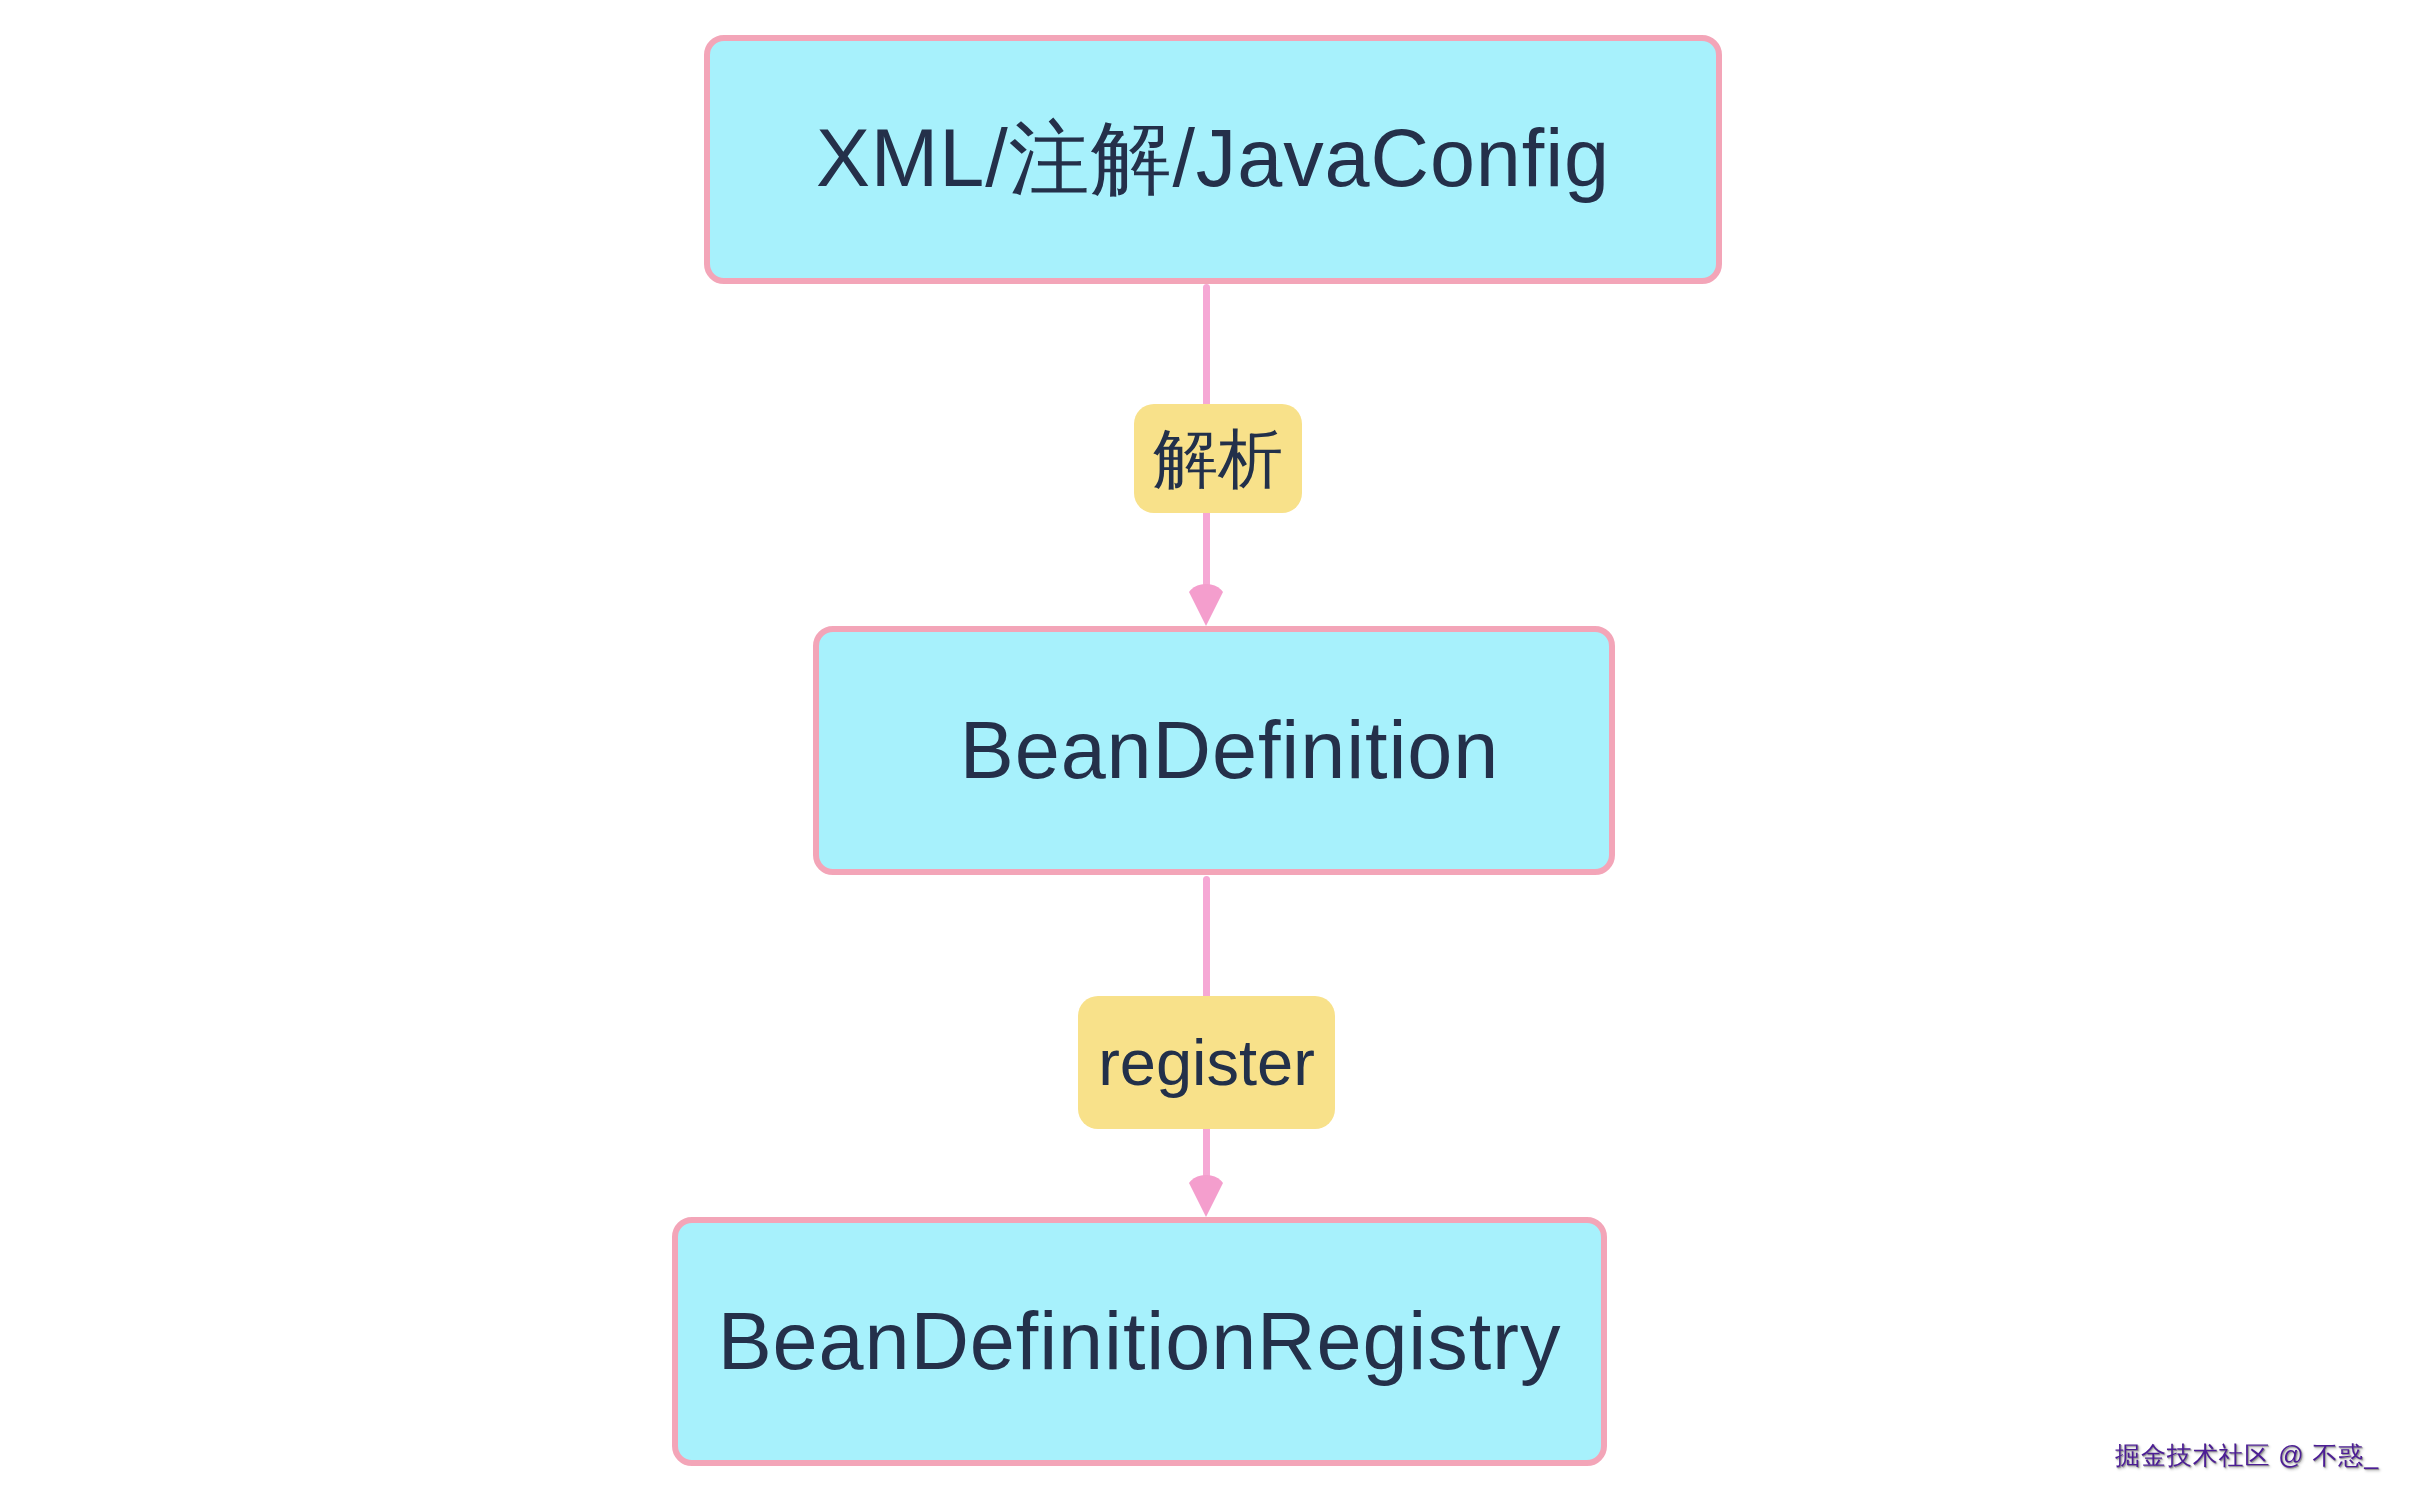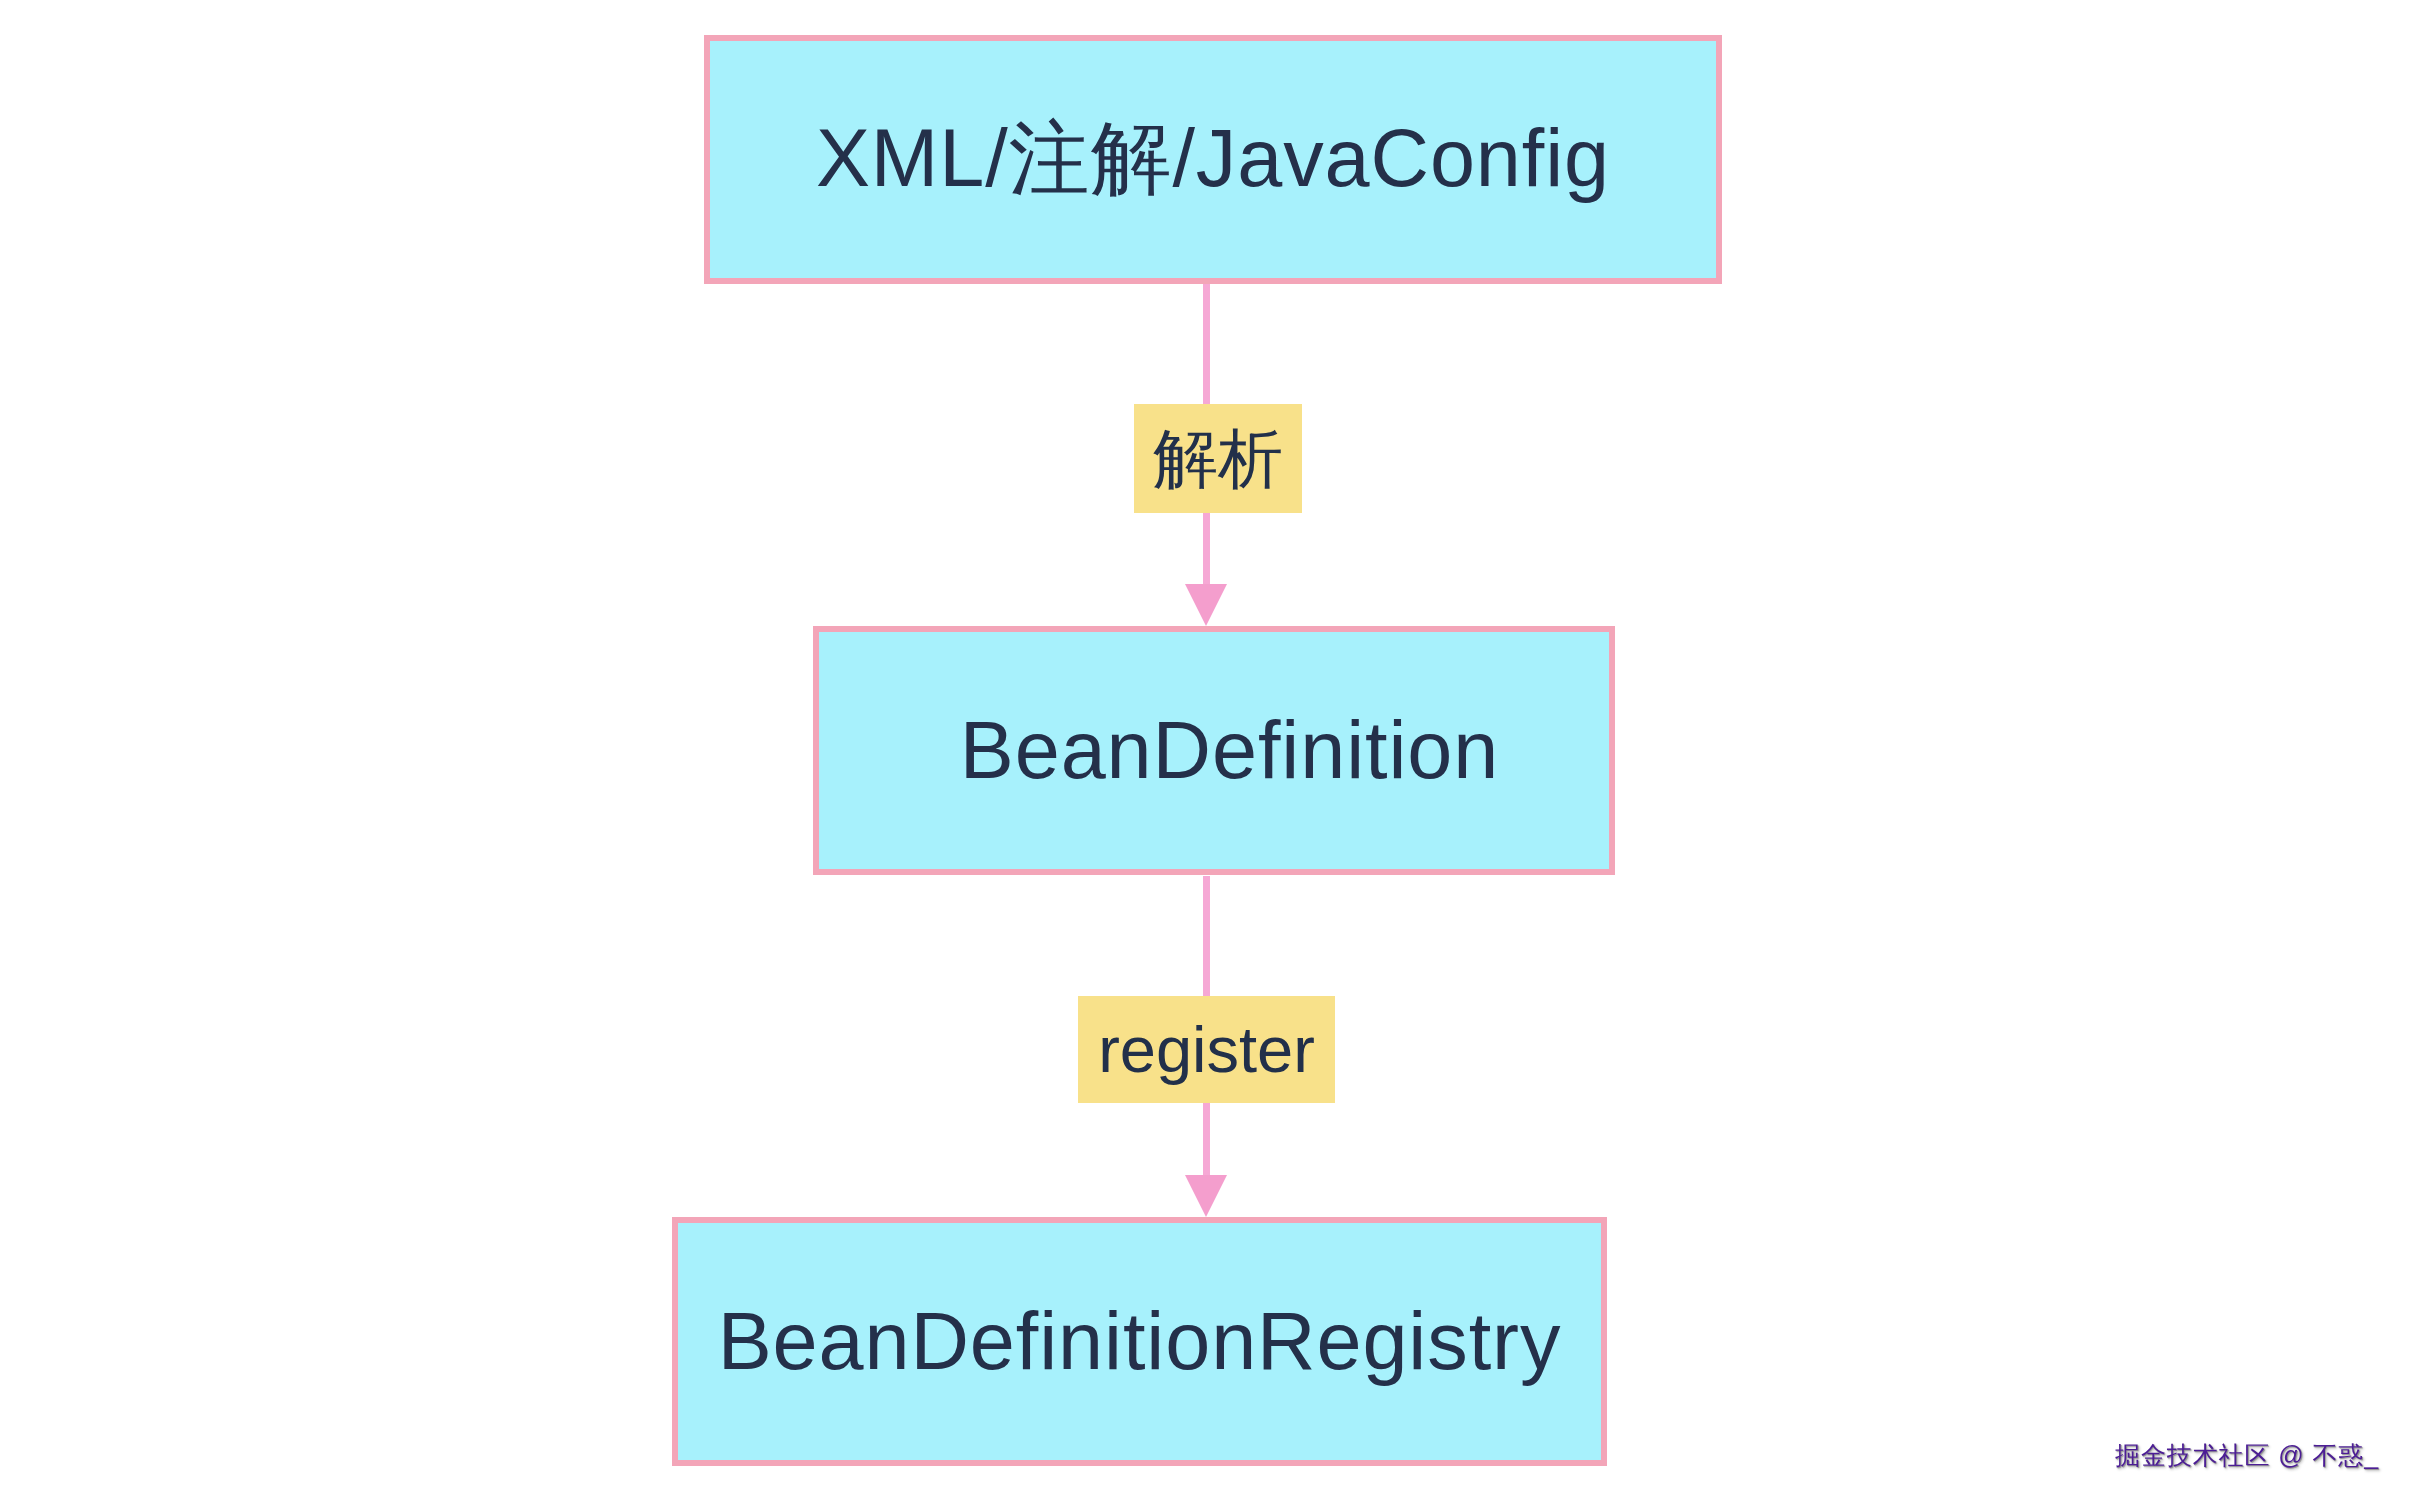--- a/index.html
+++ b/index.html
@@ -1,15 +1,15 @@
 <!DOCTYPE html>
 <html style="font-size:15px"><head>
 <meta charset="utf-8">
 <style>
-  * { margin: 0; padding: 0; box-sizing: border-box; }
+  * { margin: 0; padding: 0; box-sizing: border-box; border-radius: 20px; }
   body {
     font-family: "Liberation Sans", "DejaVu Sans", sans-serif;
     background: #ffffff;
   }
   .canvas {
     position: relative;
     width: 2413px;
     height: 1506px;
     background: #ffffff;
     overflow: hidden;
@@ -55,21 +55,21 @@
     position: absolute;
     background: #f8e18a;
     color: #22304a;
     display: flex;
     align-items: center;
     justify-content: center;
     white-space: nowrap;
     font-size: 65px;
   }
   .edge-label-1 { left: 1134px; top: 404px;  width: 168px; height: 109px; }
-  .edge-label-2 { left: 1078px; top: 996px; width: 257px; height: 107px; }
+  .edge-label-2 { left: 1078px; top: 996px; width: 257px; height: 133px; }
 
   .watermark {
     position: absolute;
     right: 34px;
     top: 1439px;
     font-size: 25px;
     color: #4c1d95;
     text-shadow: 0.9px 0.9px 0.9px #8f8f8f, 1.8px 1.8px 2.8px #b5b5b5;
     white-space: nowrap;
     letter-spacing: 0.9px;

